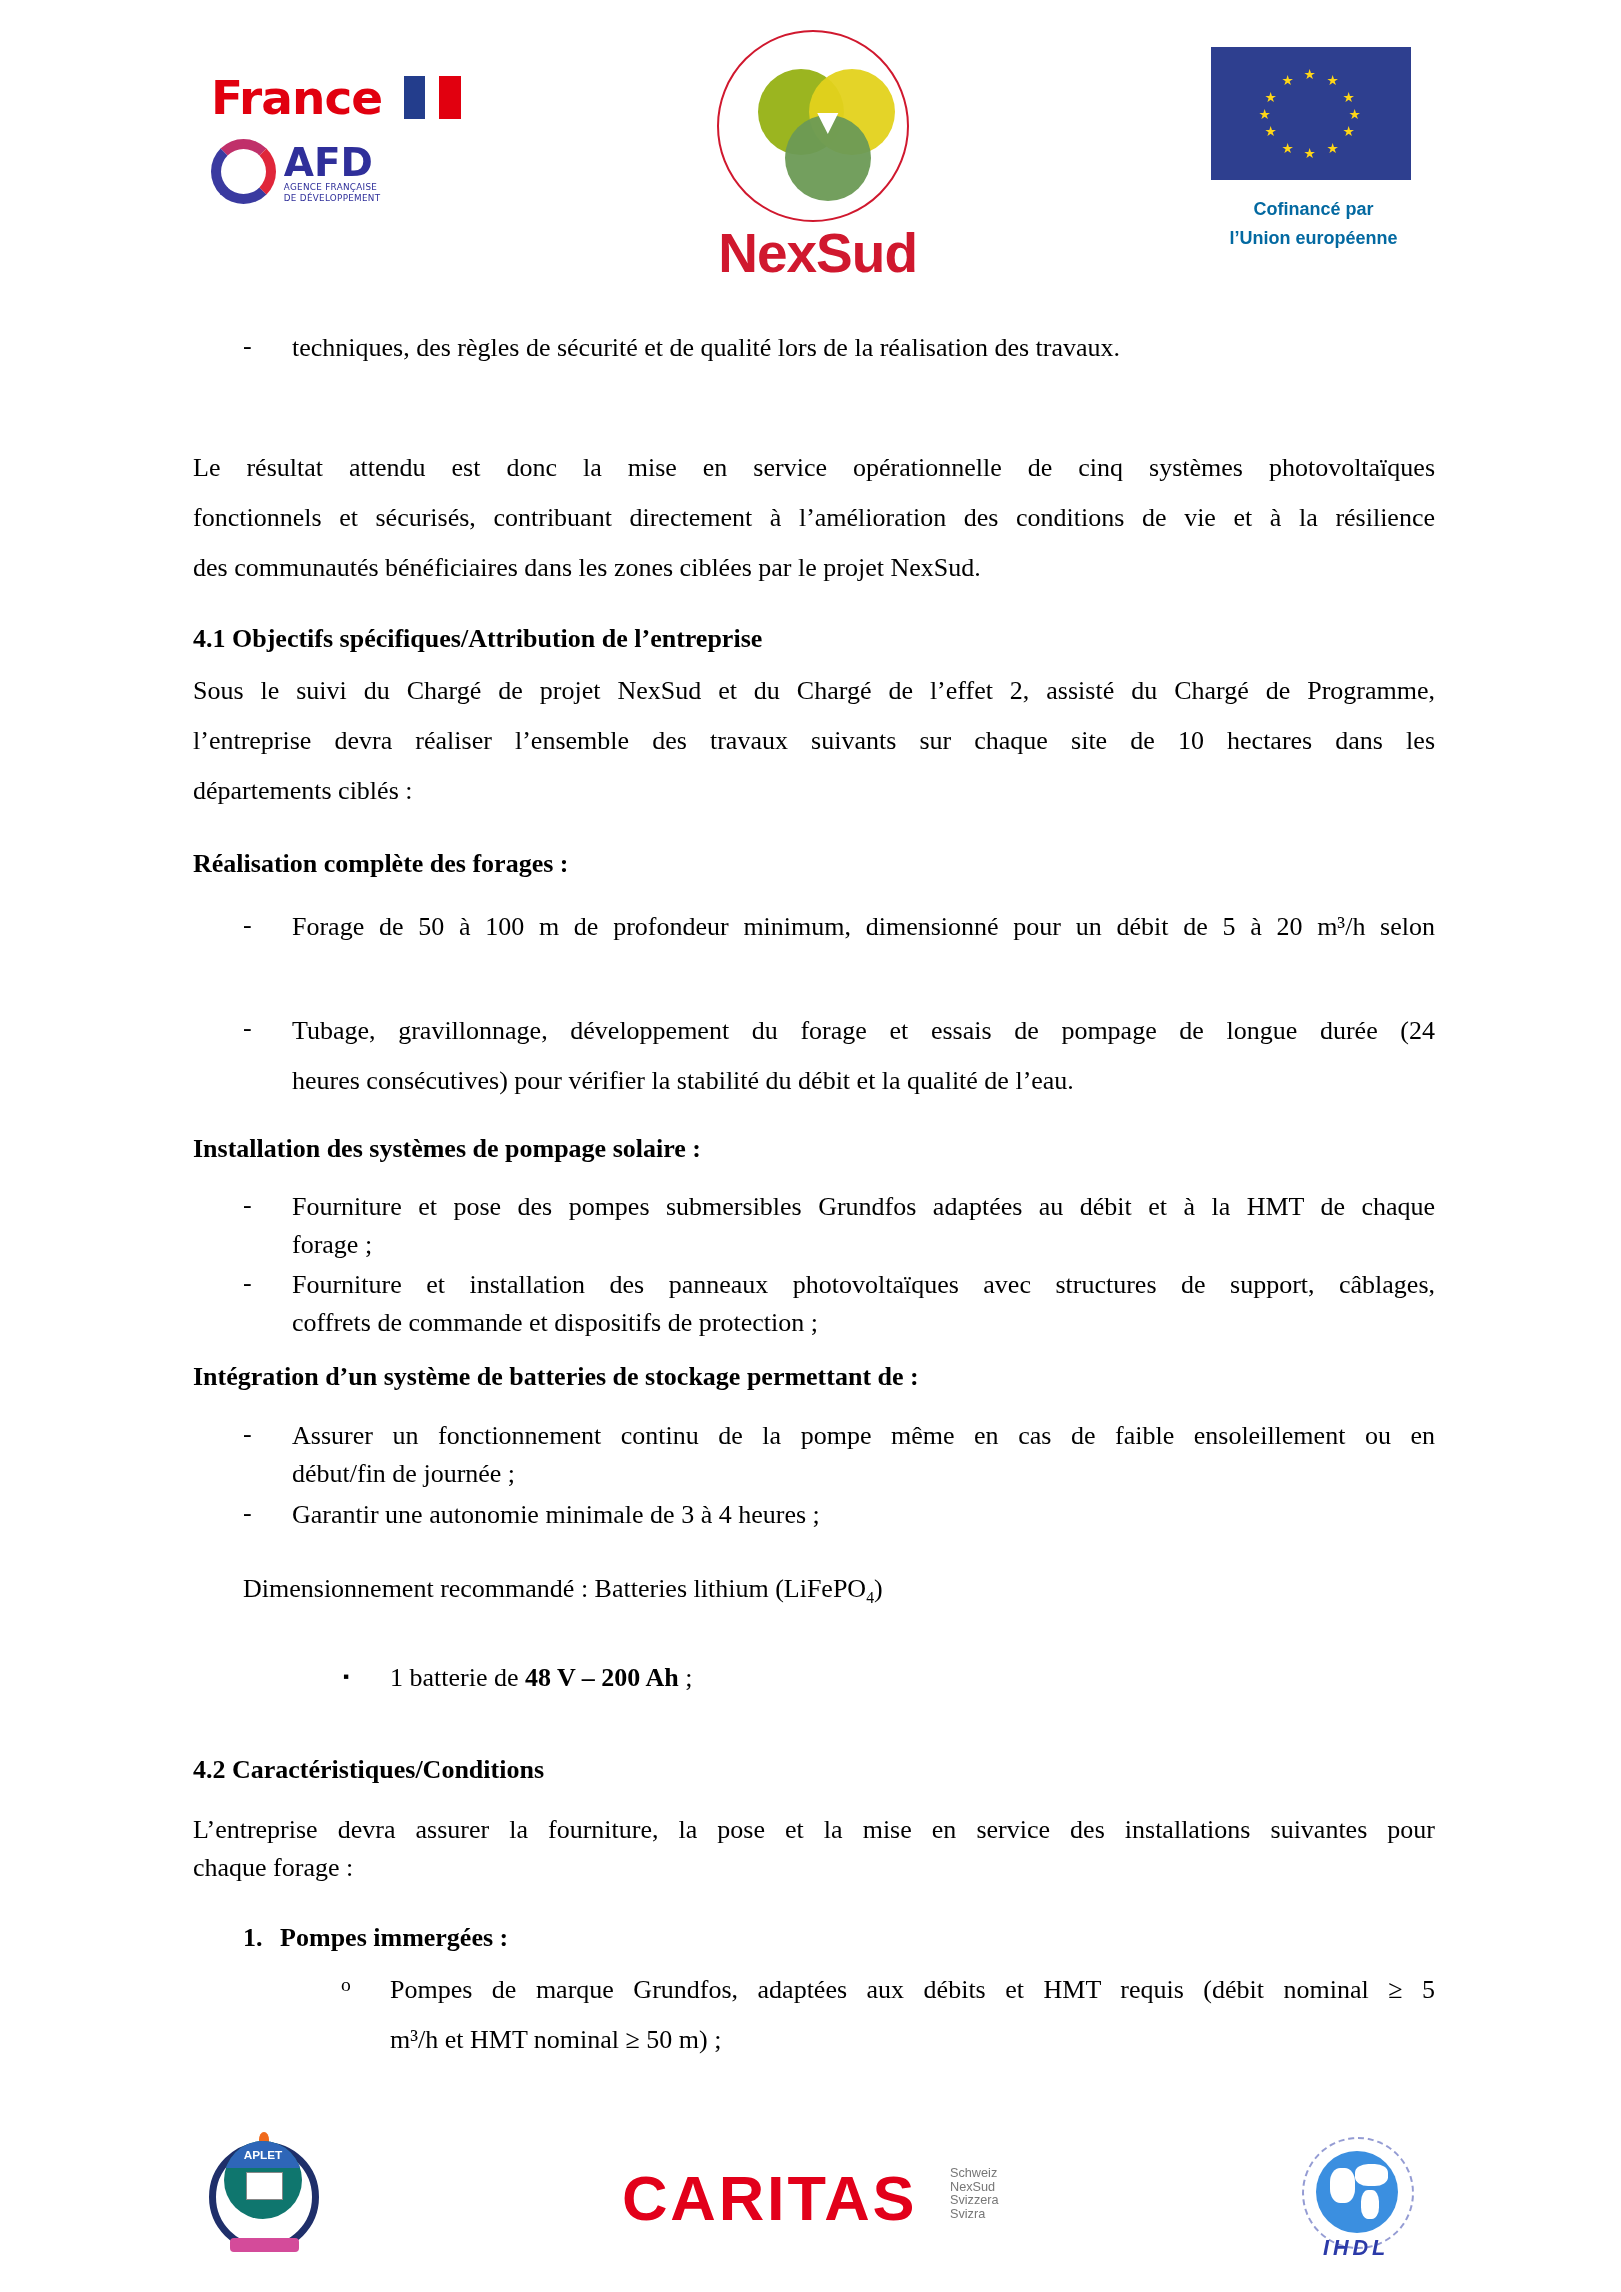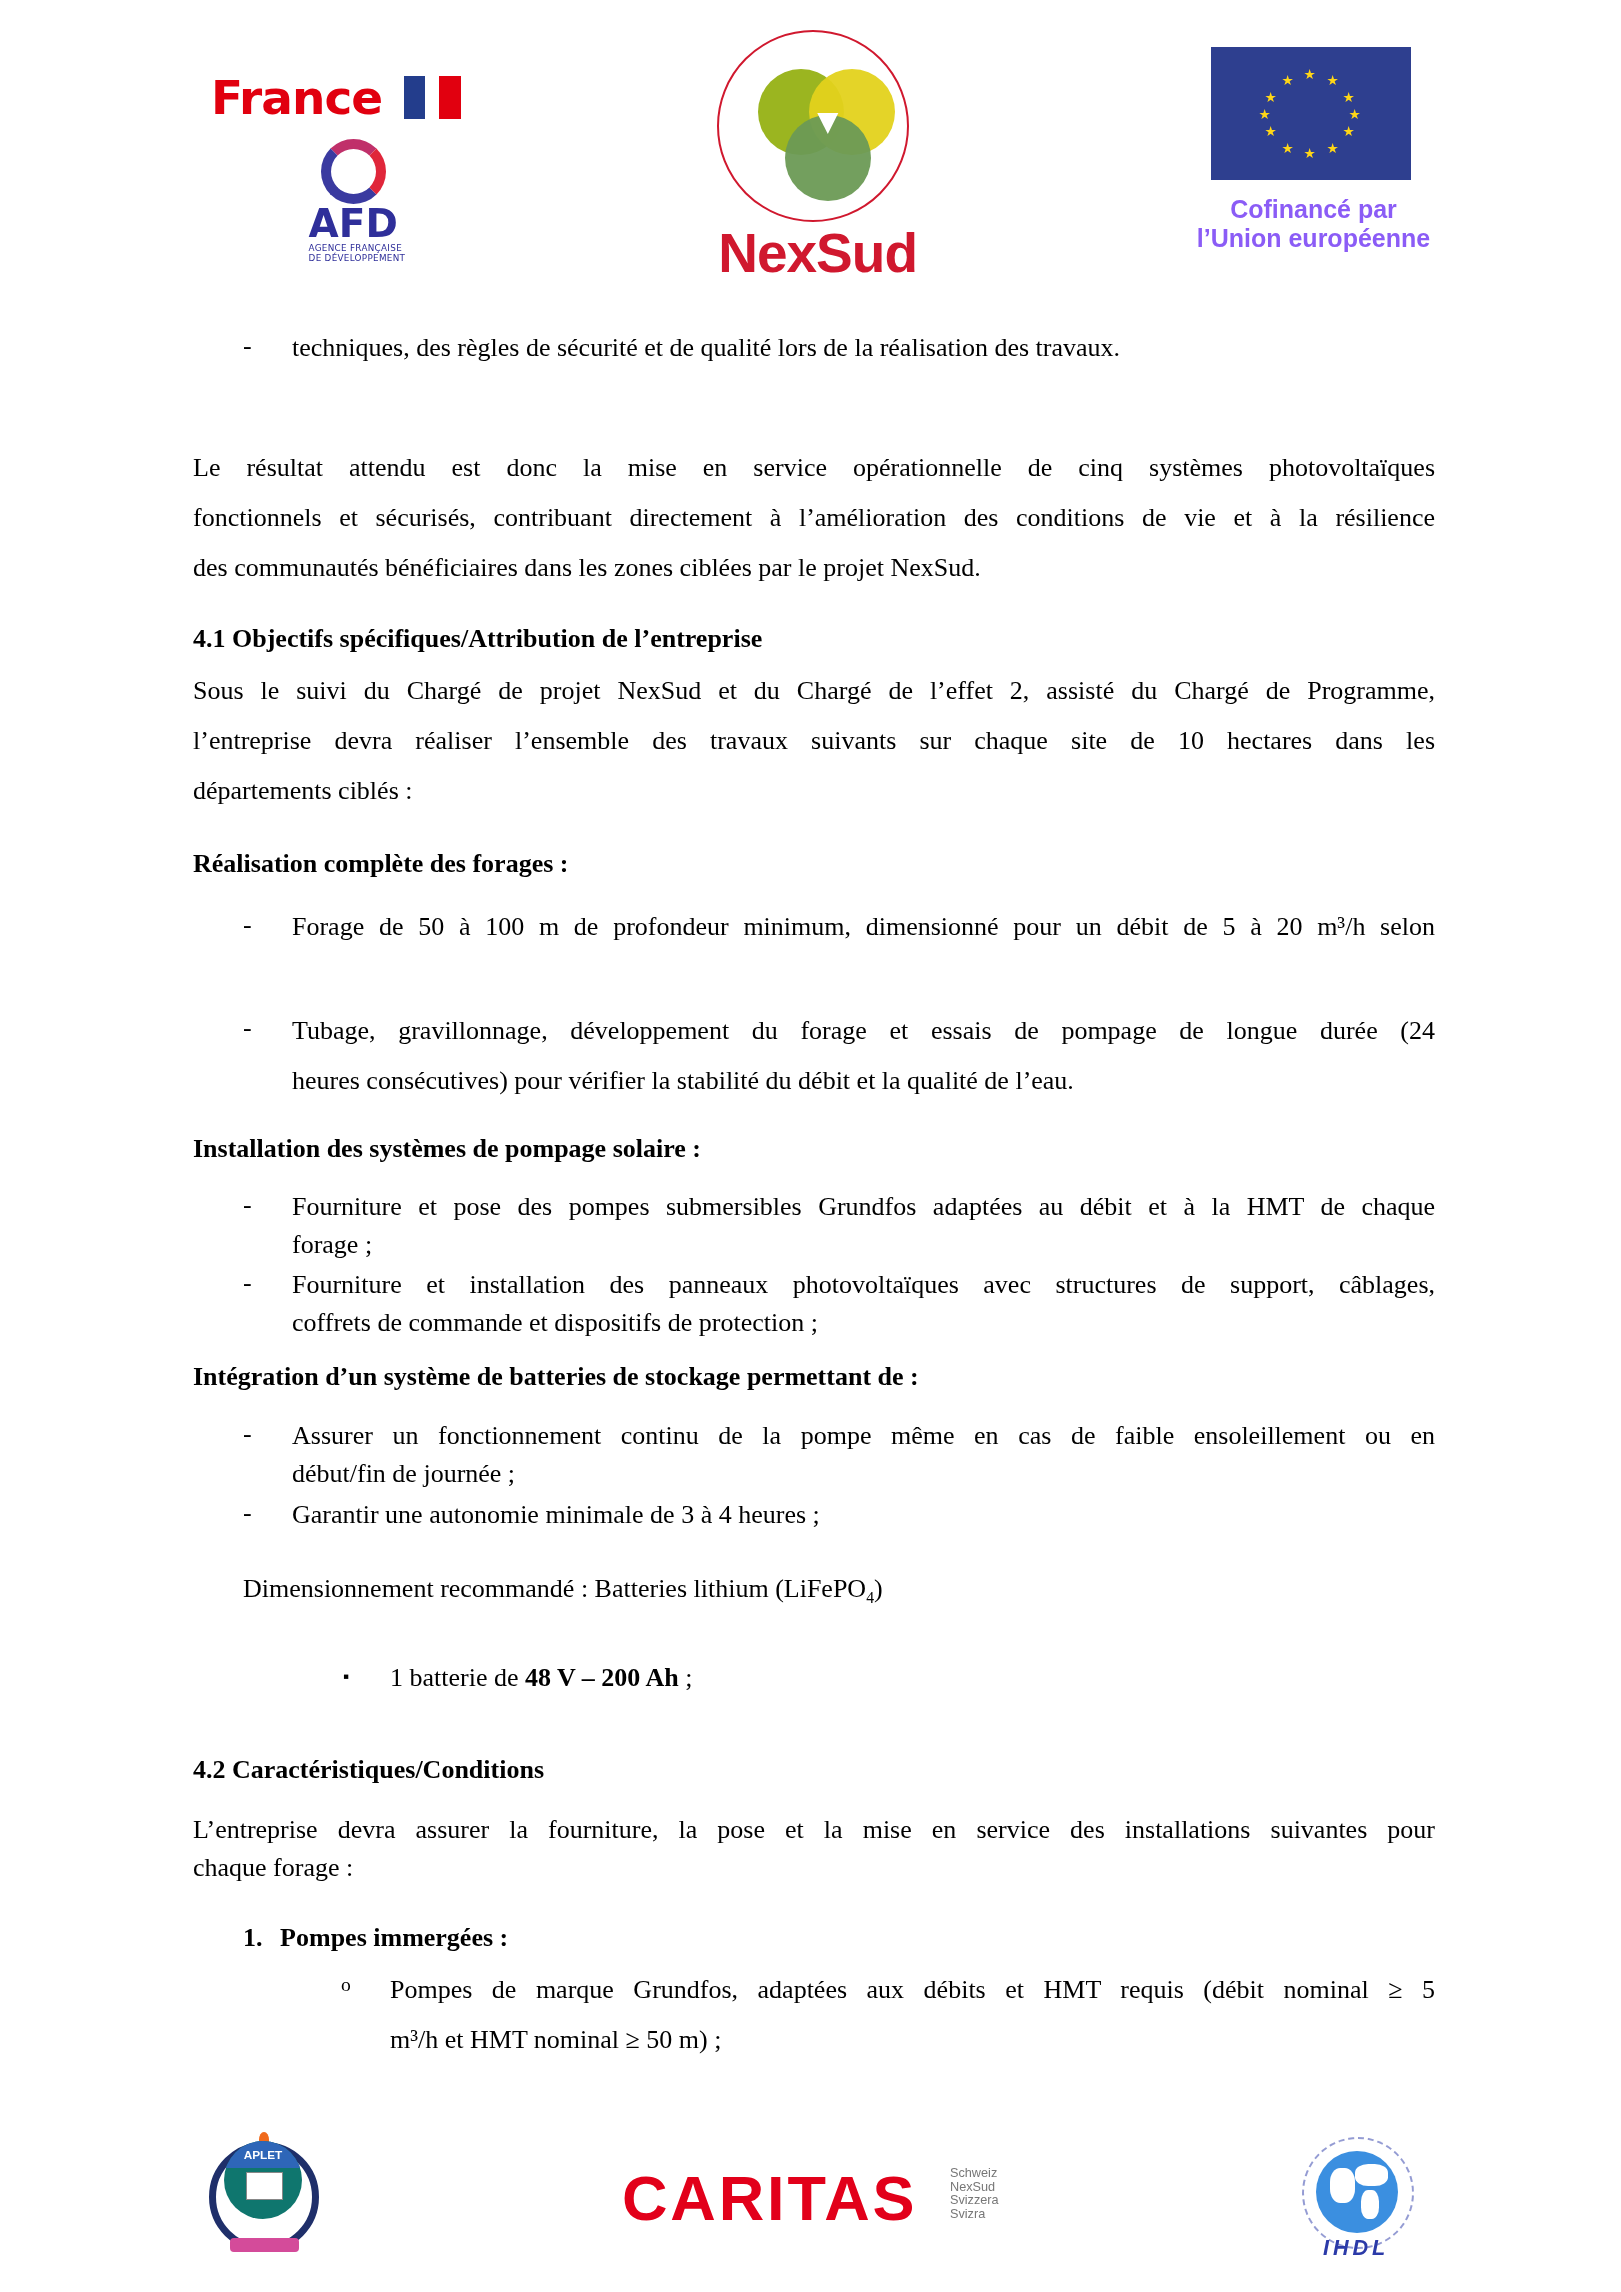--- a/index.html
+++ b/index.html
@@ -7,40 +7,40 @@
   .page { position: absolute; left: 0; top: 0; width: 1621px; height: 2293px; padding-left: 16px; }
 
   
   .logo-france { position: absolute; left: 211px; top: 74px; width: 284px; height: 157px; }
   .france-row { display: flex; align-items: center; }
   .france-word { font-family: "DejaVu Sans", sans-serif; font-weight: bold; color: #e1000f; font-size: 47px; letter-spacing: -1px; line-height: 1; }
   .flag-fr { display: flex; margin-left: 21.6px; gap: 0; }
   .flag-fr .b { width: 21.6px; height: 43px; background: #233d8c; }
   .flag-fr .w { width: 13.7px; height: 43px; background: #fff; }
   .flag-fr .r { width: 21.6px; height: 43px; background: #e1000f; }
-  .afd-row { display: flex; align-items: center; margin-top: 17.6px; flex-direction: column; }
+  .afd-row { display: flex; align-items: flex-end; margin-top: 17.6px; }
   .afd-ring { width: 65px; height: 65px; border-radius: 50%; border: 10.8px solid #3a3aa0; border-right-color: #e0263a; border-top-color: #c0306a; box-sizing: border-box; }
   .afd-text { margin-left: 7.8px; }
   .afd-big { font-family: "DejaVu Sans", sans-serif; font-weight: bold; font-size: 39px; color: #2f2f9a; line-height: 1; }
   .afd-small { font-family: "DejaVu Sans", sans-serif; font-size: 8.8px; color: #2f2f9a; line-height: 10.8px; letter-spacing: 0.3px; }
 
   .logo-nexsud { position: absolute; left: 711px; top: 24.5px; width: 206px; height: 255px; }
   .nex-circle { position: absolute; left: 5.9px; top: 5.9px; width: 192px; height: 192px; border: 2.9px solid #d0182e; border-radius: 50%; box-sizing: border-box; }
   .nex-blob { position: absolute; border-radius: 50%; }
   .nex-b1 { left: 47px; top: 44px; width: 86px; height: 86px; background: #9bb520; }
   .nex-b2 { left: 98px; top: 44px; width: 86px; height: 86px; background: #e3d21c; opacity: 0.95; }
   .nex-b3 { left: 74px; top: 90px; width: 86px; height: 86px; background: #6b9a55; opacity: 0.95; }
   .nex-center { position: absolute; left: 106px; top: 88px; width: 21.6px; height: 21.6px; background: #fff; clip-path: polygon(0 0,100% 0,50% 100%); }
   .nex-word { position: absolute; left: 0; top: 201px; width: 206px; text-align: right; font-family: "Liberation Sans", sans-serif; color: #d0182e; font-size: 55px; line-height: 1; letter-spacing: -1px; }
   .nex-word b { font-weight: bold; }
 
   .logo-eu { position: absolute; left: 1191px; top: 44px; width: 245px; height: 216px; }
   .eu-flag { position: absolute; left: 19.6px; top: 2.9px; width: 200px; height: 133px; background: #2e3f8f; }
   .eu-star { position: absolute; color: #ffd617; font-size: 13.7px; line-height: 1; }
-  .eu-caption { position: absolute; left: 0; top: 151px; width: 245px; text-align: center; font-family: "Liberation Sans", sans-serif; font-weight: bold; color: #8b5cf6; font-size: 25px; line-height: 29px; }
+  .eu-caption { position: absolute; left: 0; top: 151px; width: 245px; text-align: center; font-family: "Liberation Sans", sans-serif; font-weight: bold; color: #0369a1; font-size: 18px; line-height: 29px; }
 
   
   .txt { position: absolute; font-size: 26px; line-height: 50px; text-align: justify; }
   .txt.tight { line-height: 38px; }
   .bul { position: absolute; font-size: 26px; }
   .h { position: absolute; font-size: 26px; font-weight: bold; }
 
   
   .logo-aplet { position: absolute; left: 191px; top: 2132px; width: 147px; height: 132px; }
   .aplet-outer { position: absolute; left: 17.6px; top: 9.8px; width: 110px; height: 110px; border-radius: 50%; border: 7.8px solid #1f2f6a; box-sizing: border-box; }

